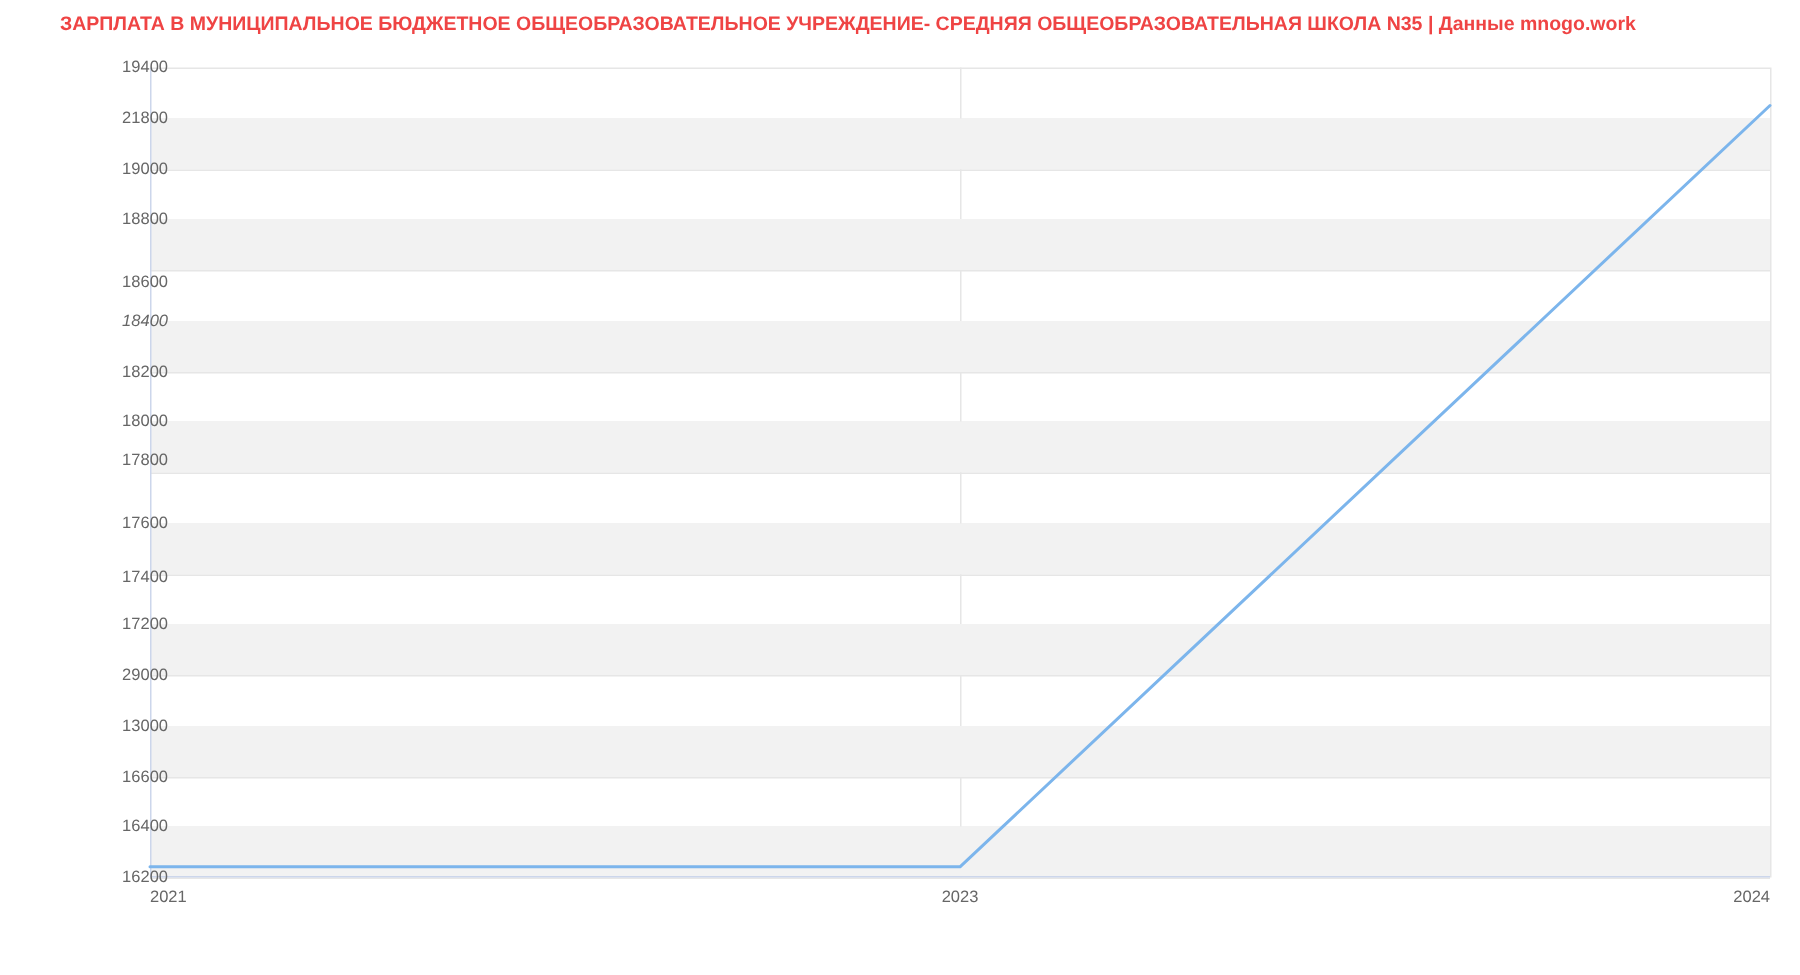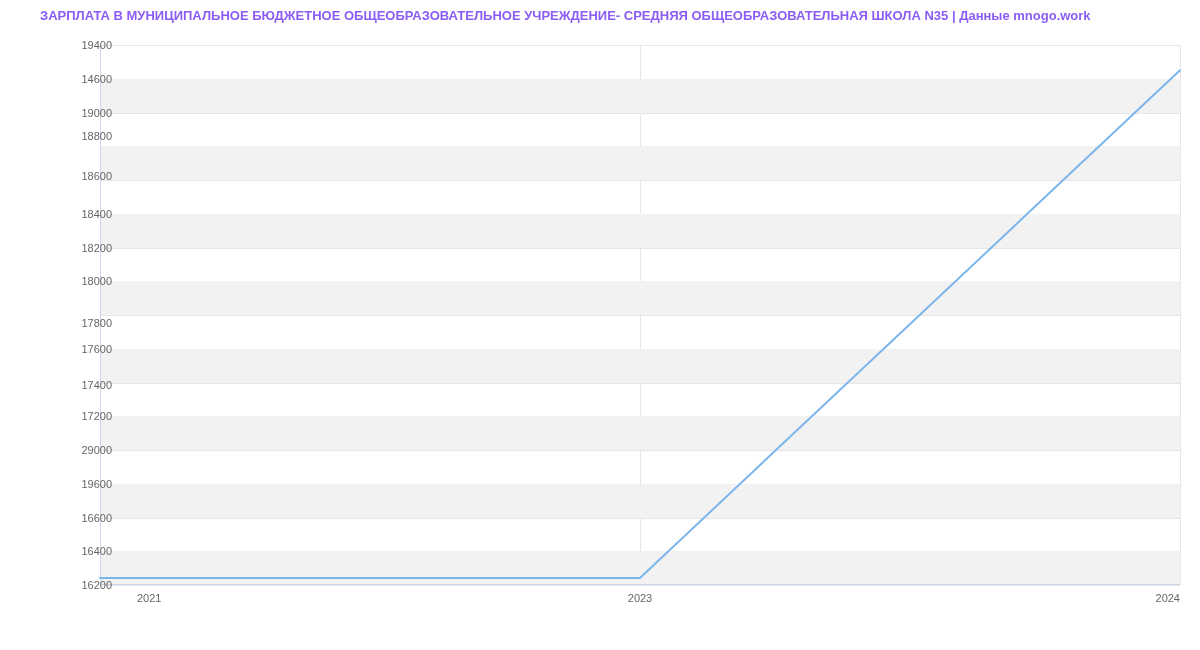--- a/index.html
+++ b/index.html
@@ -15,21 +15,21 @@
     position: relative;
     width: 1200px;
     height: 650px;
   }
   .title {
     position: absolute;
     top: 8px;
     left: 40px;
     font-size: 13px;
     font-weight: bold;
-    color: #8b5cf6;
+    color: #ef4444;
     white-space: nowrap;
   }
   .plot {
     position: absolute;
     left: 100px;
     top: 45px;
     width: 1080px;
     height: 540px;
   }
   .plot-inner {
@@ -142,35 +142,35 @@
         <div class="gridline" style="top: 472.5px;"></div>
         <div class="gridline" style="top: 506.25px;"></div>
         <div class="gridband" style="top: 506.25px; height: 33.75px;"></div>
         <div class="gridline" style="top: 540px;"></div>
 
       <div class="axis-left"></div>
       <div class="axis-bottom"></div>
       <svg class="series" id="series-svg" viewBox="0 0 1080 540" preserveAspectRatio="none">
         <polyline id="series-polyline" points="0,532.9125 540,532.9125 1080,25.3125" stroke="#7cb5ec"></polyline>
       </svg>
-    <div class="xtick-label" style="left: 0px; transform: translateX(0px); margin-left: 37px;">2021</div>
+    <div class="xtick-label" style="left: 0px; transform: translateX(0px);">2021</div>
         <div class="xtick-label" style="left: 540px; transform: translateX(-50%);">2023</div>
         <div class="xtick-label" style="left: 1080px; transform: translateX(-100%);">2024</div>
       </div>
   </div>
 <div class="ytick-label" style="top: 585px; text-align: center;">16200</div>
     <div class="ytick-label" style="top: 551.25px; margin-left: 30px;">16400</div>
     <div class="ytick-label" style="top: 517.5px;">16600</div>
-    <div class="ytick-label" style="top: 483.75px;">19600</div>
+    <div class="ytick-label" style="top: 483.75px;">13000</div>
     <div class="ytick-label" style="top: 450px;">29000</div>
     <div class="ytick-label" style="top: 416.25px;">17200</div>
     <div class="ytick-label" style="top: 385px;">17400</div>
     <div class="ytick-label" style="top: 348.75px; margin-left: 40px;">17600</div>
-    <div class="ytick-label" style="top: 323px;">17800</div>
+    <div class="ytick-label" style="top: 307px;">17800</div>
     <div class="ytick-label" style="top: 281.25px;">18000</div>
     <div class="ytick-label" style="top: 247.5px;">18200</div>
-    <div class="ytick-label" style="top: 213.75px;">18400</div>
-    <div class="ytick-label" style="top: 176px;">18600</div>
-    <div class="ytick-label" style="top: 136px; margin-left: 32px;">18800</div>
+    <div class="ytick-label" style="top: 213.75px; font-style: italic;">18400</div>
+    <div class="ytick-label" style="top: 188px;">18600</div>
+    <div class="ytick-label" style="top: 146px; margin-left: 32px;">18800</div>
     <div class="ytick-label" style="top: 112.5px; text-align: center;">19000</div>
-    <div class="ytick-label" style="top: 78.75px;">14600</div>
+    <div class="ytick-label" style="top: 78.75px;">21800</div>
     <div class="ytick-label" style="top: 45px;">19400</div>
   </div>
 
 </body></html>

